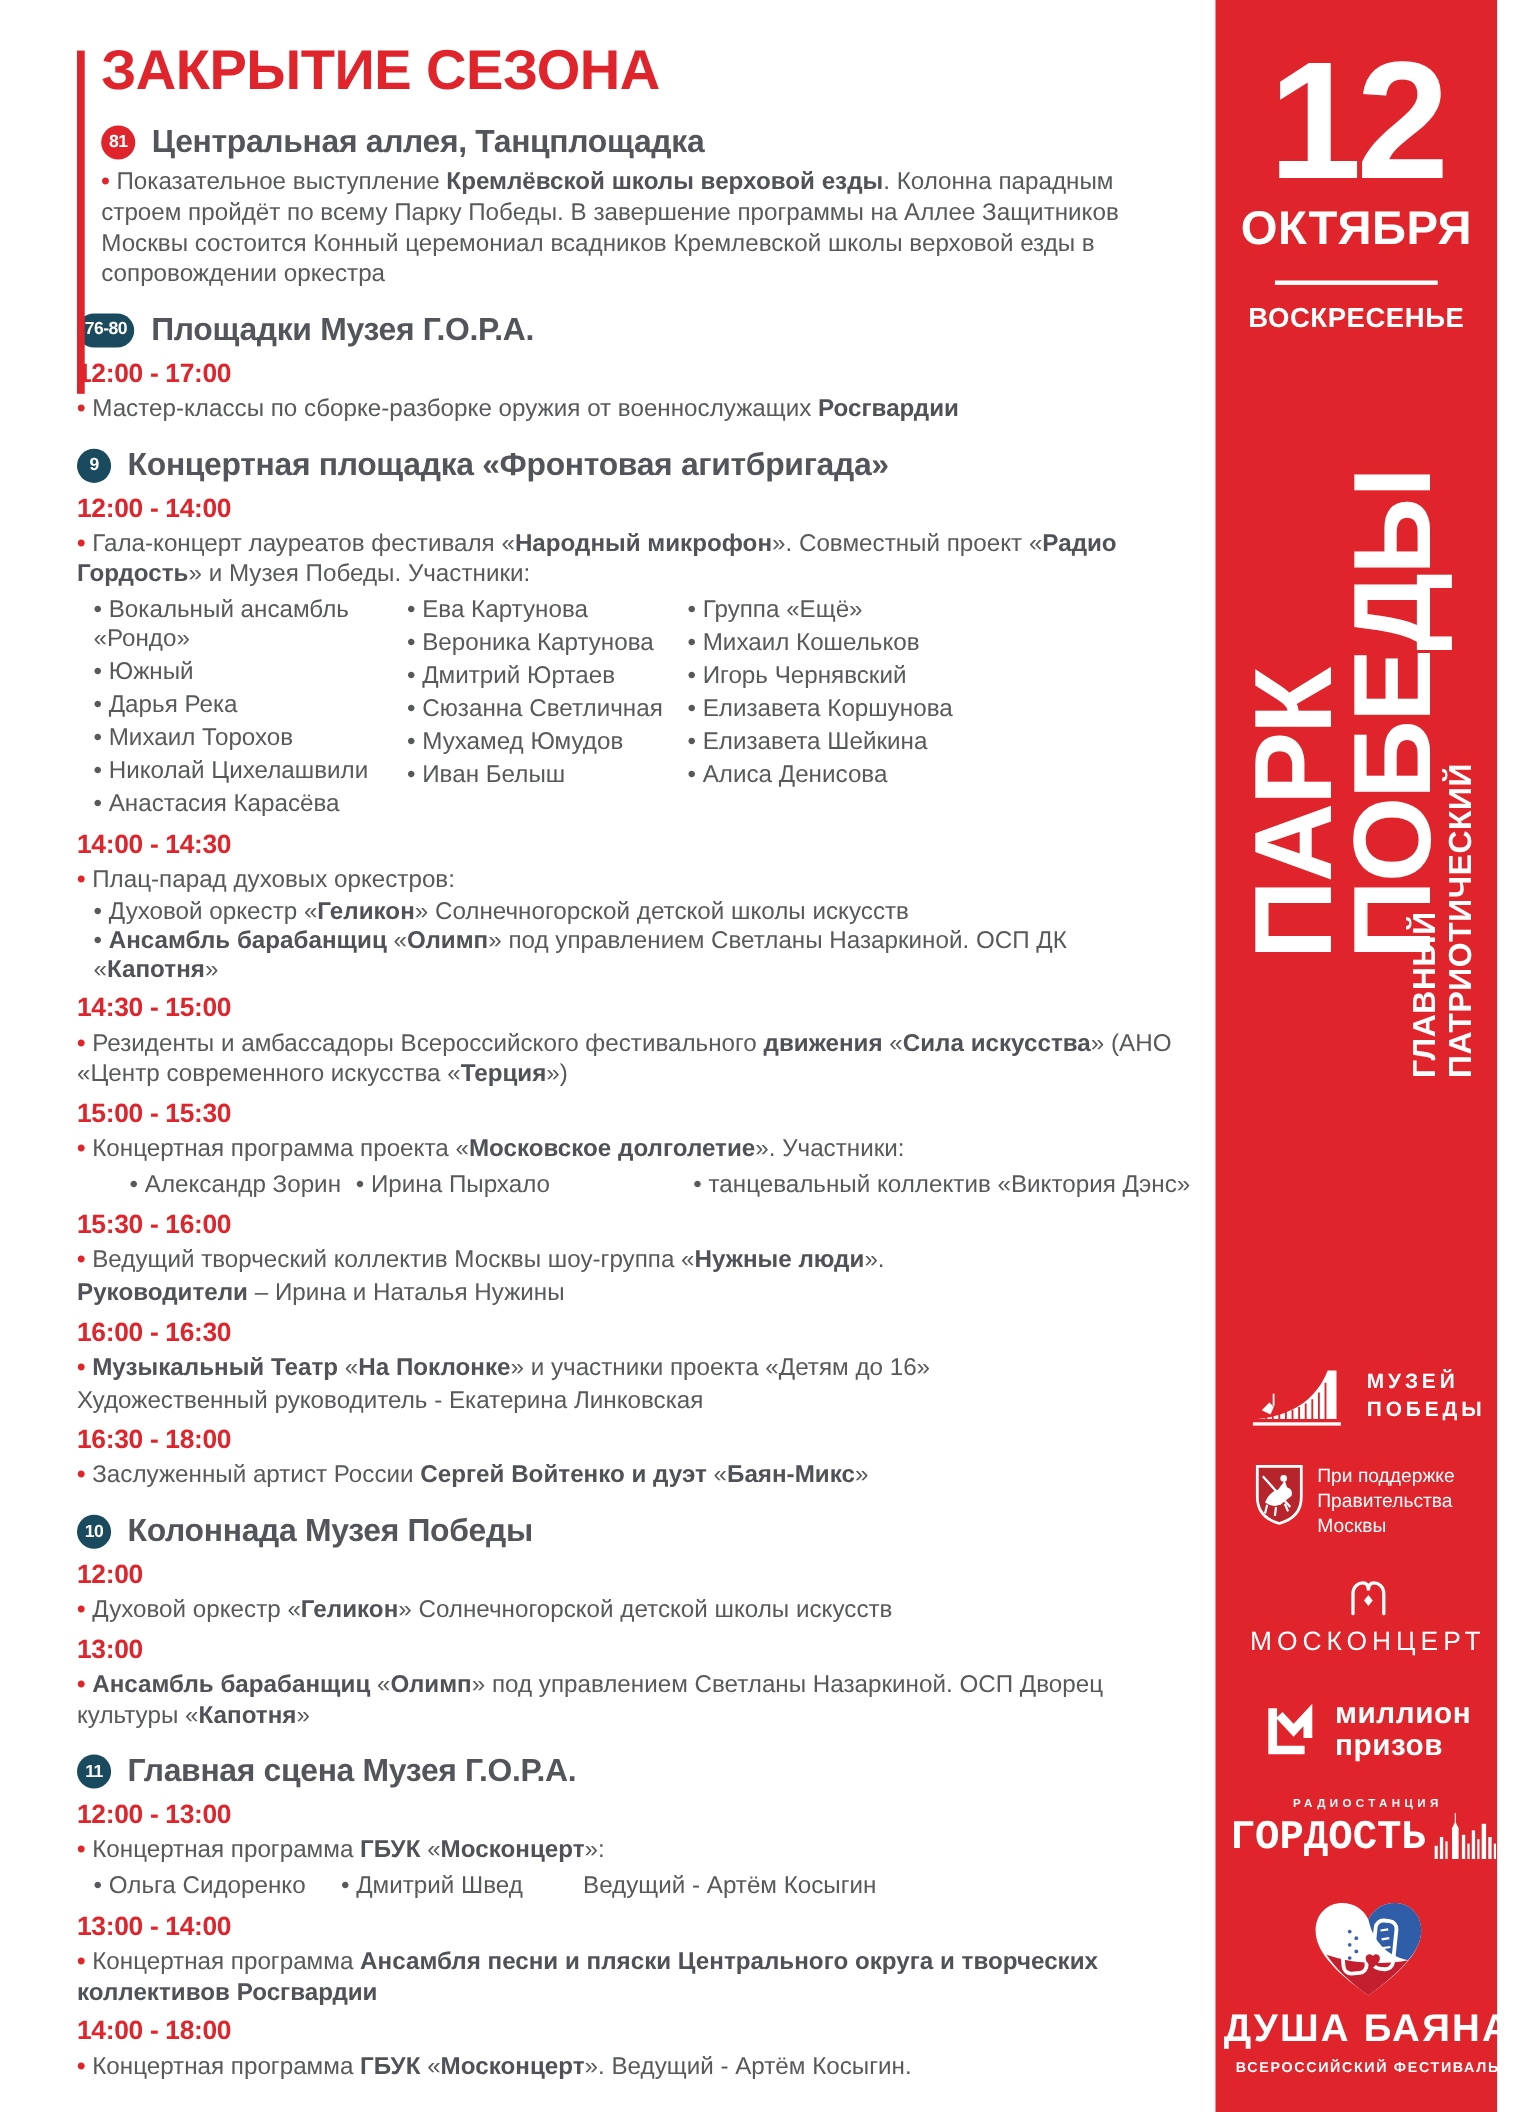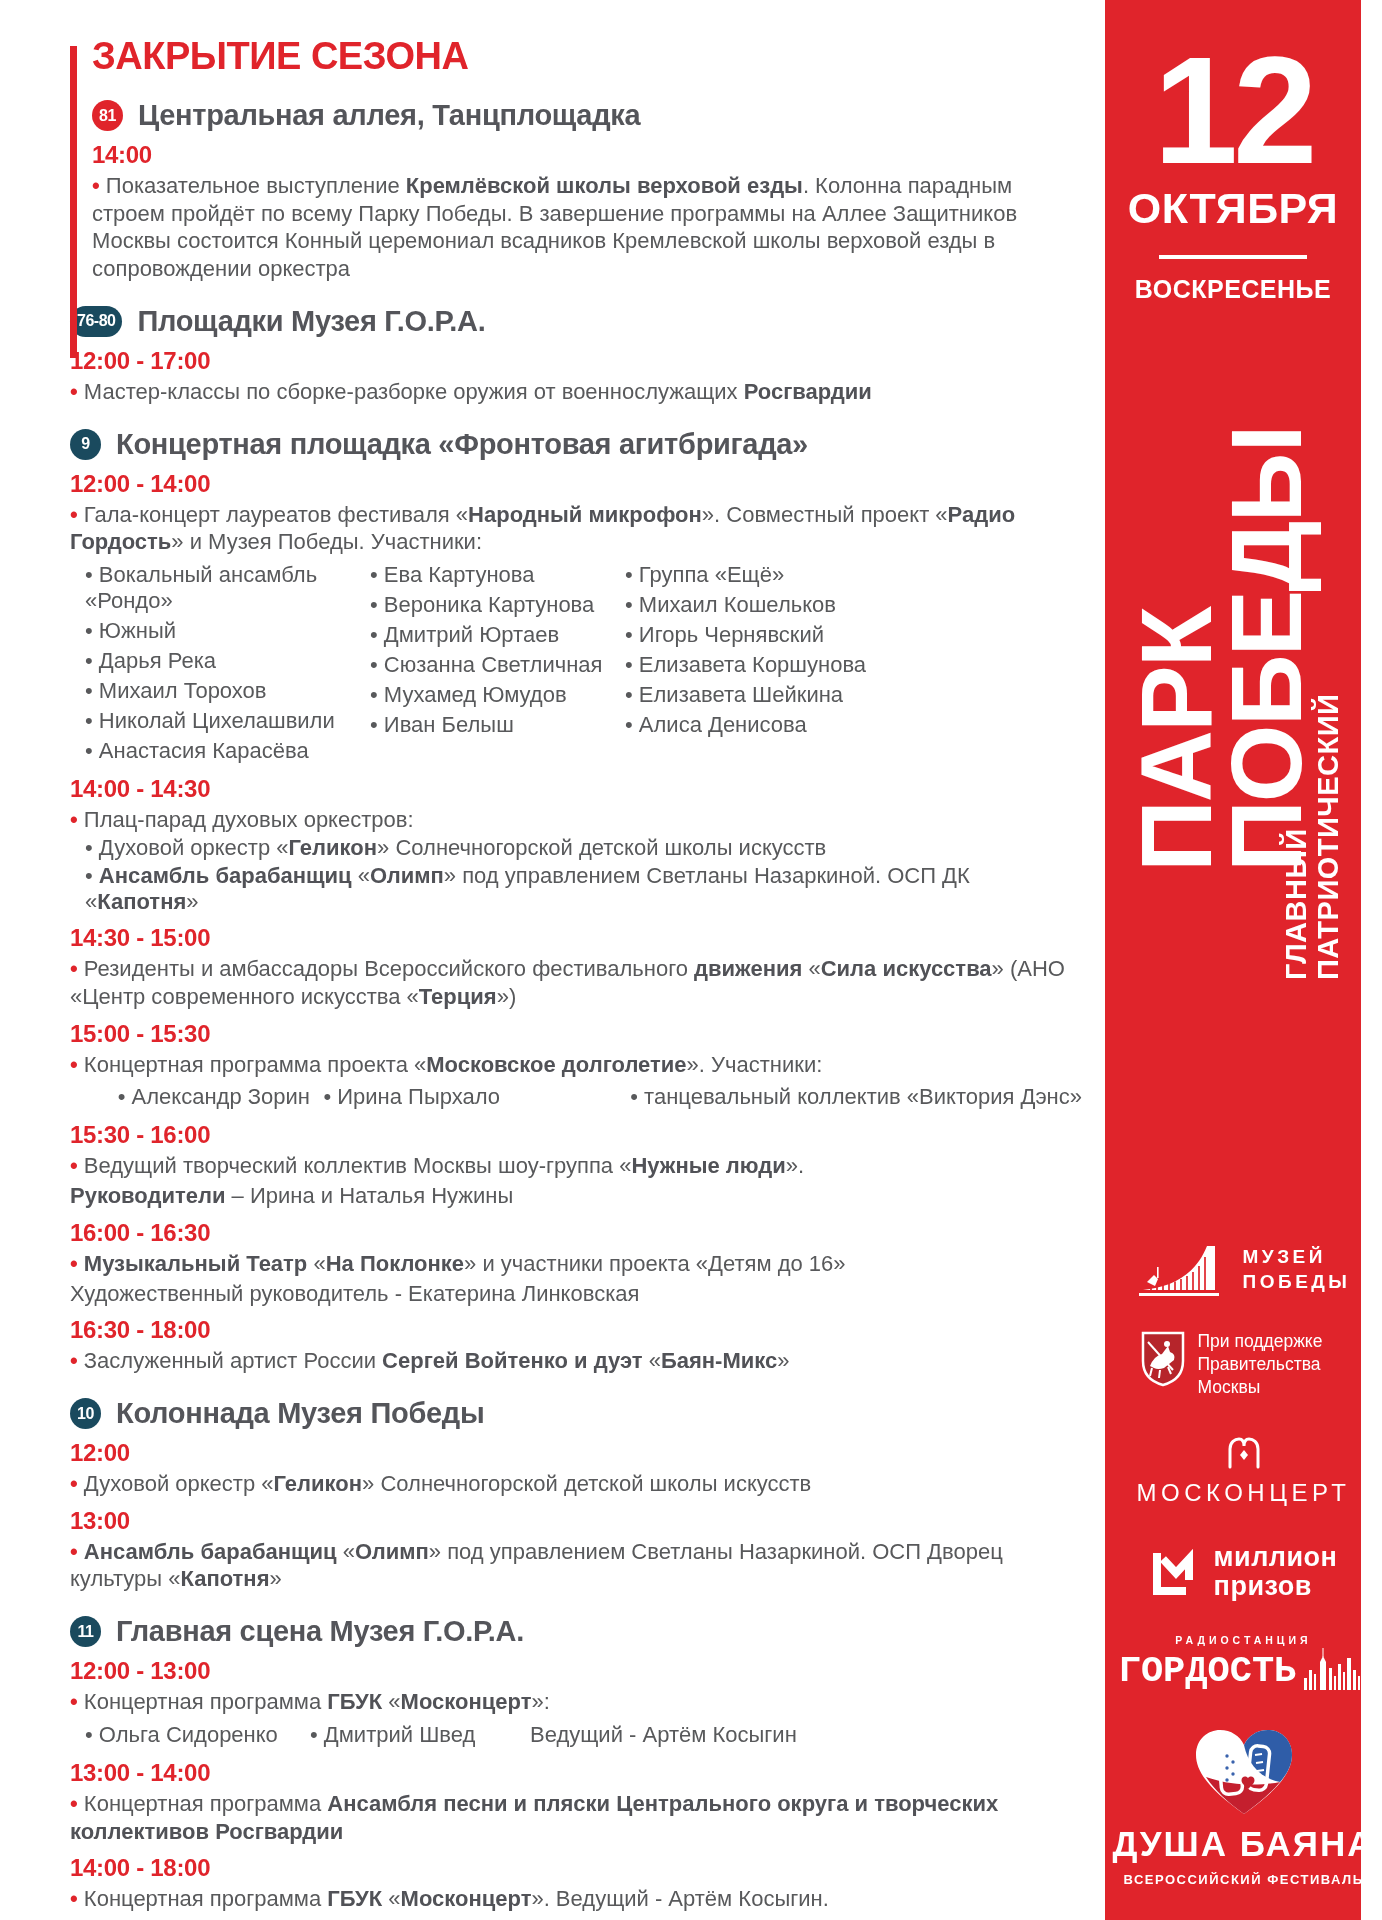--- a/index.html
+++ b/index.html
@@ -5,21 +5,21 @@
   :root { --red:#e0242b; --navy:#1a4a5e; --text:#58595b; }
   * { box-sizing:border-box; }
   html,body { margin:0; padding:0; }
   body {
     width:1382px; height:1920px; background:#fff; position:relative; overflow:hidden;
     font-family:"Liberation Sans","DejaVu Sans",sans-serif; color:var(--text);
   }
   .content { position:absolute; left:70px; top:36px; width:1012px; }
   .accent { position:absolute; left:0; top:10px; width:7px; height:312px; background:var(--red); }
   .pad { padding-left:22px; }
-  h1 { margin:0 0 4px 0; padding-left:22px; font-size:38px; line-height:1.08; color:var(--red);
+  h1 { margin:0 0 4px 0; padding-left:22px; font-size:51px; line-height:1.08; color:var(--red);
        font-weight:700; letter-spacing:-0.5px; }
   .sec-head { display:flex; align-items:center; gap:15px; margin:22px 0 5px; }
   .badge { display:inline-flex; align-items:center; justify-content:center; color:#fff; font-weight:700;
            font-size:16px; height:31px; min-width:31px; border-radius:16px; padding:0 7px;
            letter-spacing:-0.5px; flex:0 0 auto; }
   .badge-red { background:var(--red); }
   .badge-navy { background:var(--navy); }
   h2 { margin:0; font-size:29px; font-weight:700; color:#54555a; letter-spacing:-0.3px; }
   .time { color:var(--red); font-weight:700; font-size:24px; margin:9px 0 3px; letter-spacing:-0.3px; }
   p.item, p.plain { margin:2px 0; font-size:22px; line-height:1.26; }
@@ -67,21 +67,20 @@
 
 <main class="content">
   <div class="accent"></div>
   <h1>ЗАКРЫТИЕ СЕЗОНА</h1>
 
   <section class="pad">
     <div class="sec-head">
       <span class="badge badge-red">81</span>
       <h2>Центральная аллея, Танцплощадка</h2>
     </div>
-    <div class="time">14:00</div>
     <p class="item">Показательное выступление <b>Кремлёвской школы верховой езды</b>. Колонна парадным строем пройдёт по всему Парку Победы. В завершение программы на Аллее Защитников Москвы состоится Конный церемониал всадников Кремлевской школы верховой езды в сопровождении оркестра</p>
   </section>
 
   <section>
     <div class="sec-head">
       <span class="badge badge-navy">76-80</span>
       <h2>Площадки Музея Г.О.Р.А.</h2>
     </div>
     <div class="time">12:00 - 17:00</div>
     <p class="item">Мастер-классы по сборке-разборке оружия от военнослужащих <b>Росгвардии</b></p>

